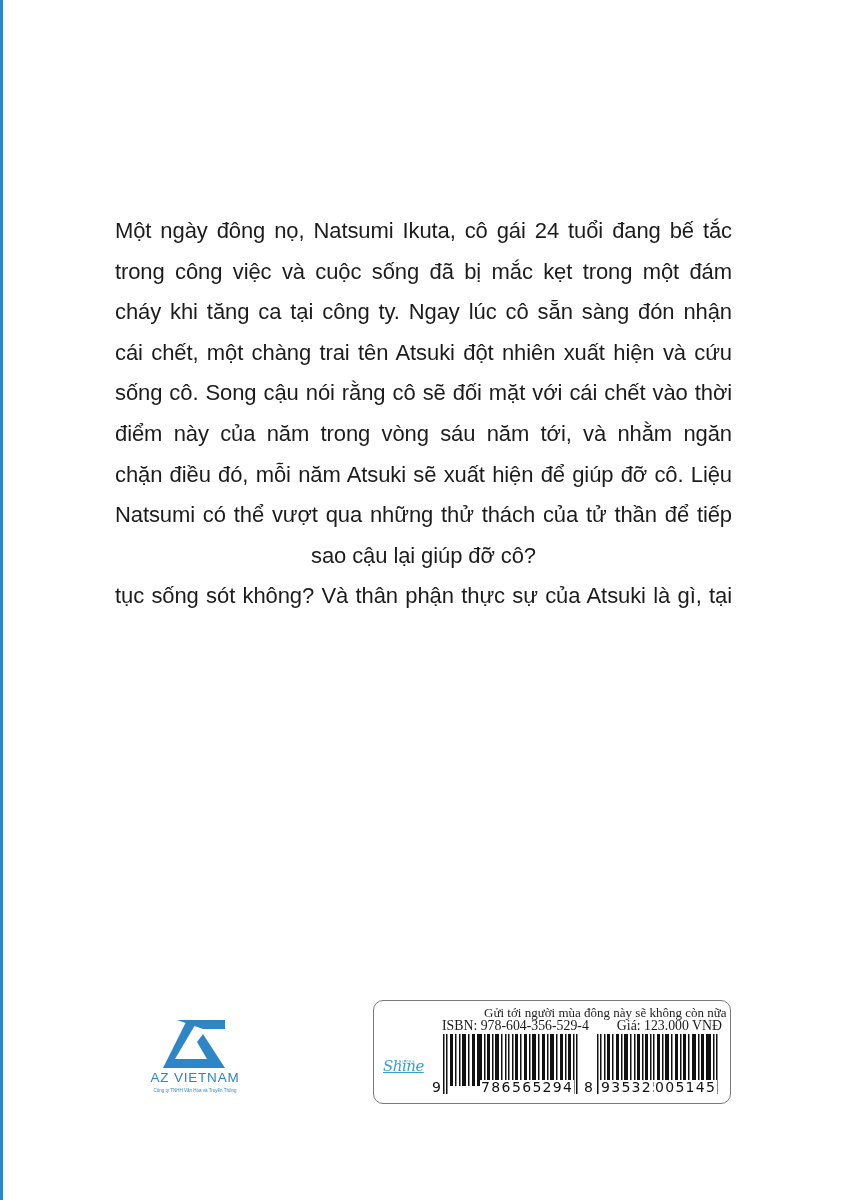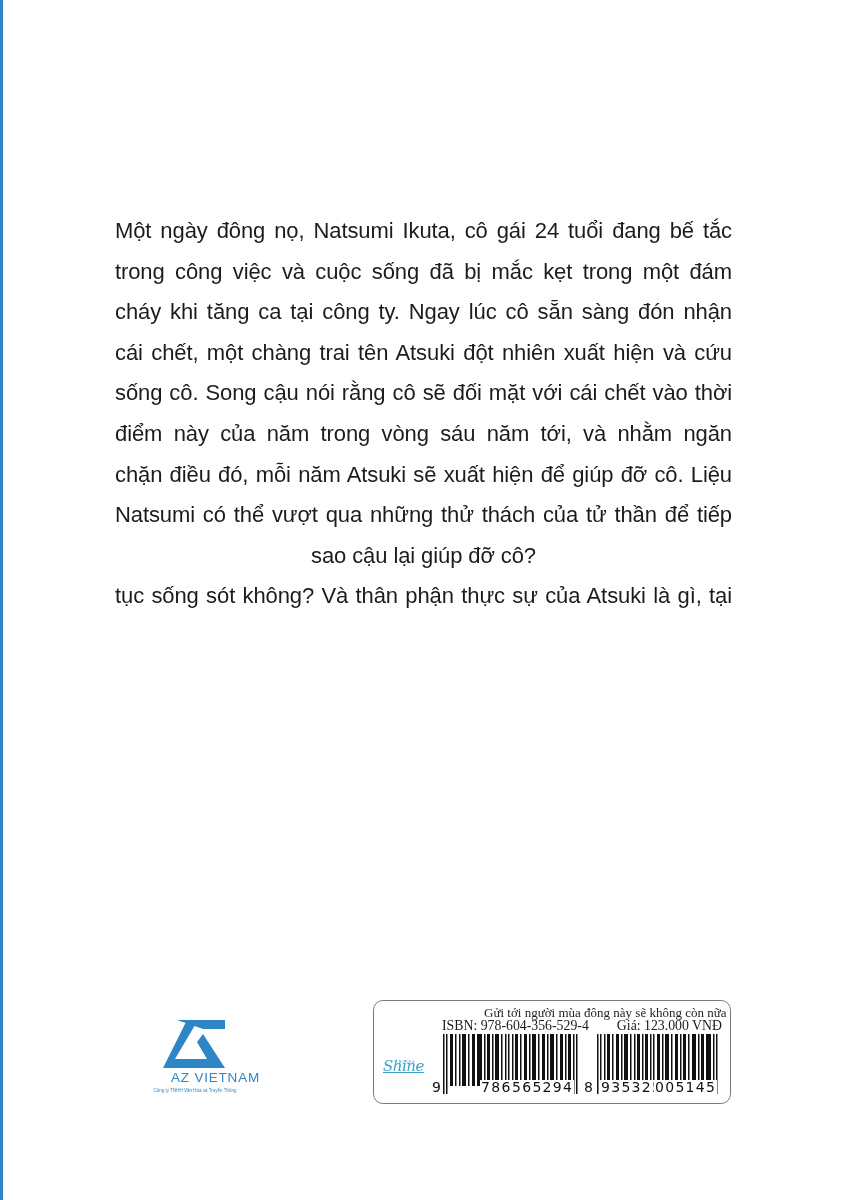--- a/index.html
+++ b/index.html
@@ -21,21 +21,21 @@
       color: #1c1c1c;
     }
     .blurb .line { display: block; text-align: justify; text-align-last: justify; white-space: nowrap; }
     .blurb .line.last { text-align: center; text-align-last: center; }
 
     .az-logo {
       position: absolute; left: 130px; top: 1018px; width: 130px; height: 80px;
     }
     .az-mark { position: absolute; left: 33px; top: 2px; width: 66px; height: 48px; }
     .az-name {
-      position: absolute; left: 0; top: 52px; width: 130px; text-align: right;
+      position: absolute; left: 0; top: 52px; width: 130px; text-align: center;
       font-size: 13.5px; letter-spacing: 0.8px; color: #2f86c6;
     }
     .az-sub {
       position: absolute; left: 0; top: 70px; width: 130px; text-align: center;
       font-size: 4.5px; color: #2f86c6; white-space: nowrap;
     }
 
     .isbn-label {
       position: absolute; left: 373px; top: 1000px; width: 358px; height: 104px;
       border: 1.5px solid #7a7a7a; border-radius: 10px; background: #fff;

